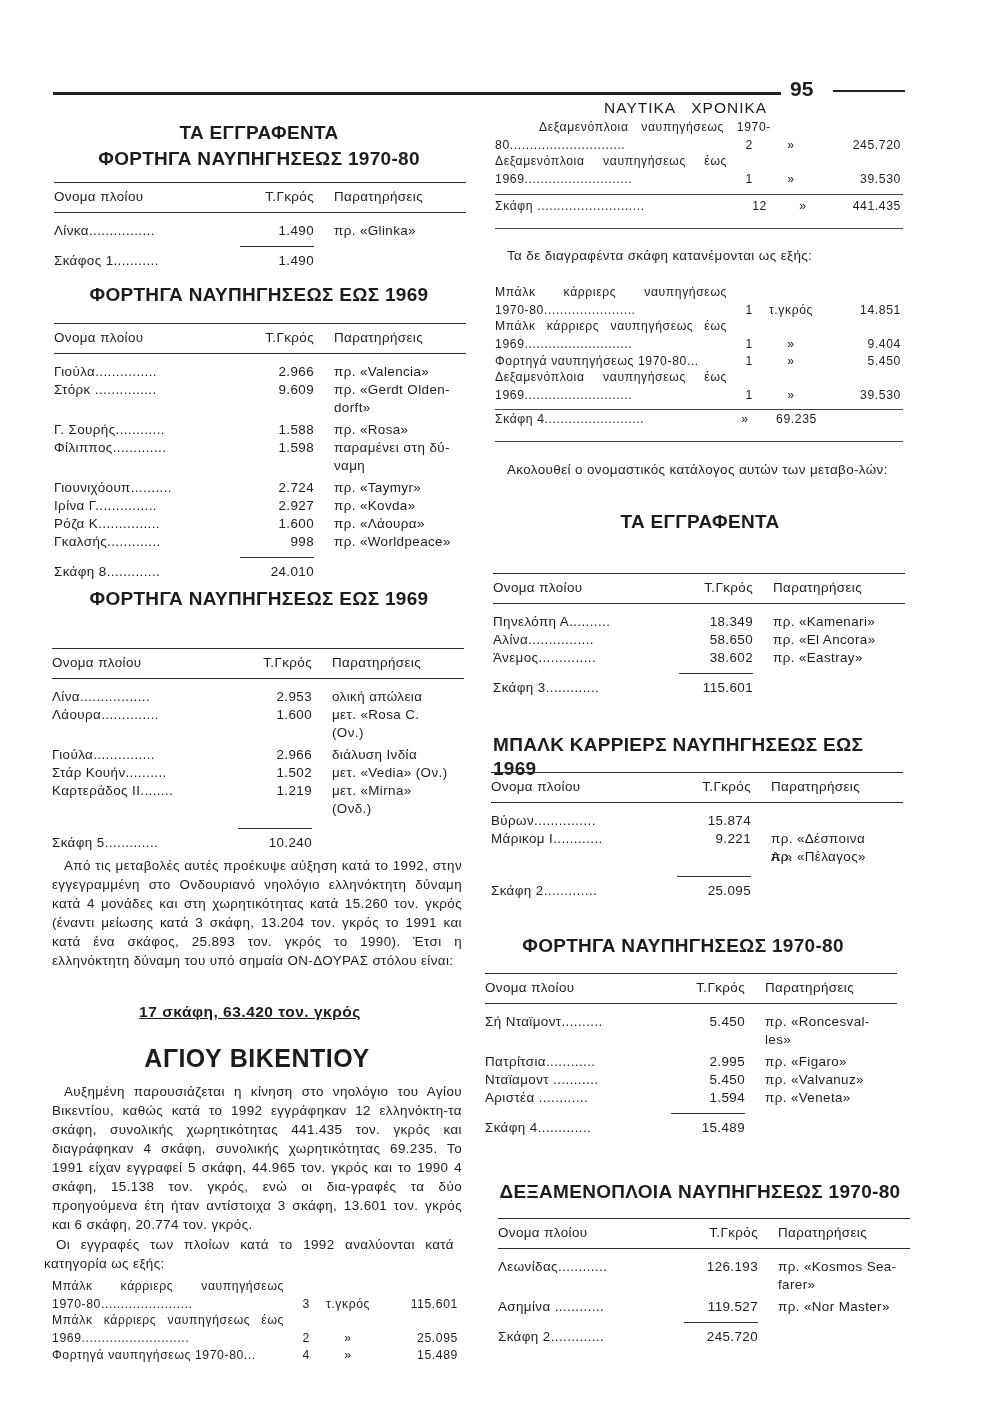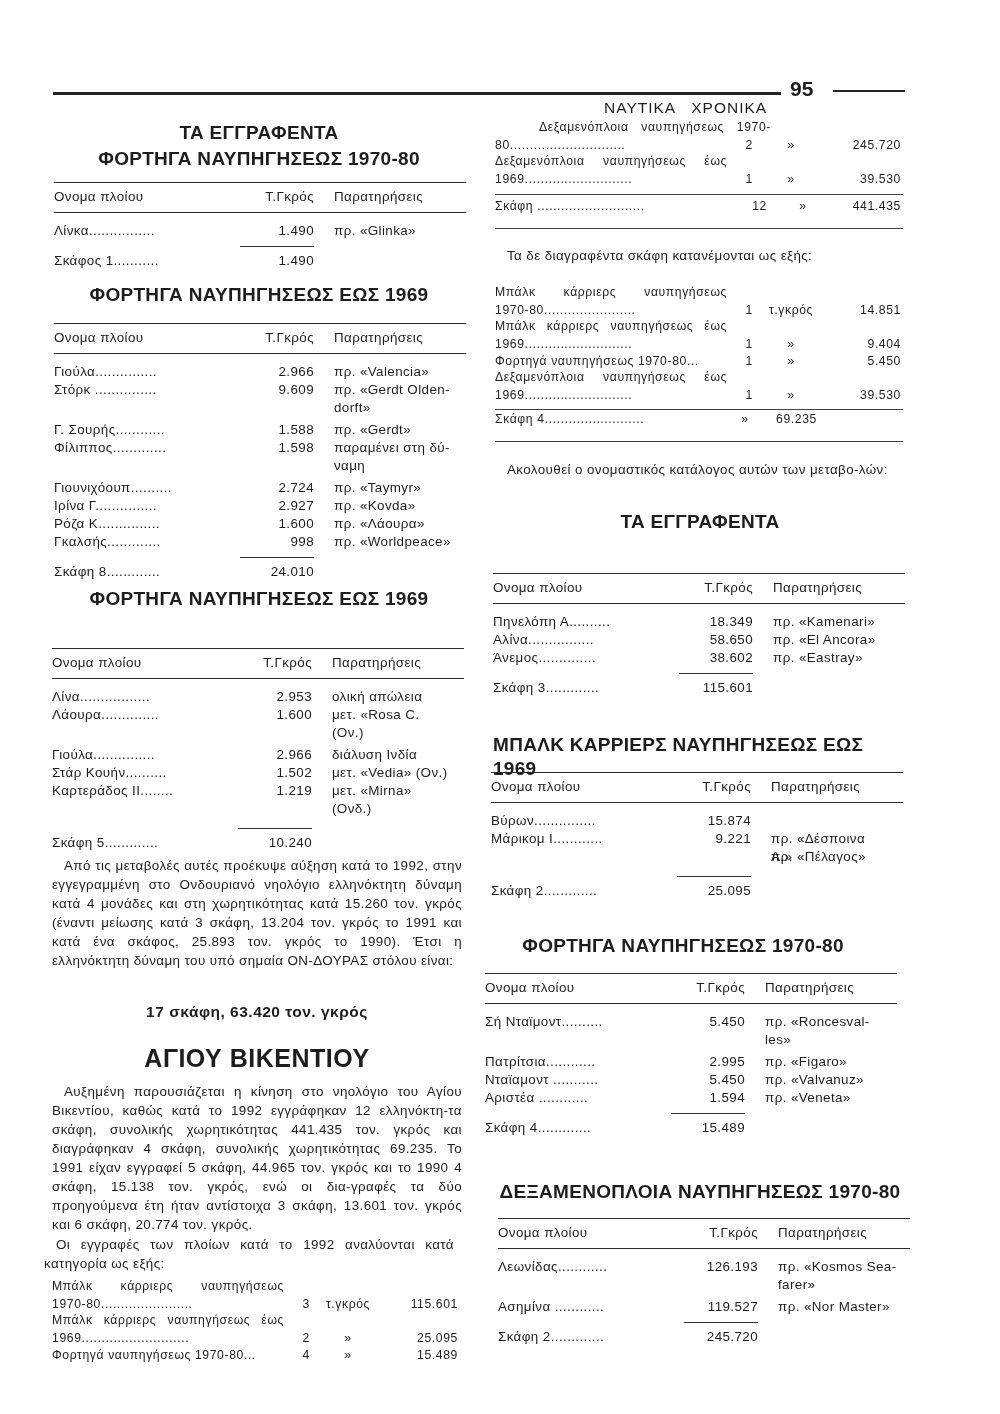--- a/index.html
+++ b/index.html
@@ -74,21 +74,21 @@
     </div>
     <div class="row" style="position:absolute;left:0;top:58px;width:412px;height:36px;">
       <span class="c-name">Στόρκ ...............</span>
       <span class="c-ton" style="left:170px;width:90px;">9.609</span>
       <span class="c-rem" style="left:280px;top:0px;">πρ. «Gerdt Olden-</span>
       <span class="c-rem" style="left:280px;top:18px;">dorft»</span>
     </div>
     <div class="row" style="position:absolute;left:0;top:98px;width:412px;height:18px;">
       <span class="c-name">Γ. Σουρής............</span>
       <span class="c-ton" style="left:170px;width:90px;">1.588</span>
-      <span class="c-rem" style="left:280px;top:0px;">πρ. «Gerdt»</span>
+      <span class="c-rem" style="left:280px;top:0px;">πρ. «Rosa»</span>
     </div>
     <div class="row" style="position:absolute;left:0;top:116px;width:412px;height:36px;">
       <span class="c-name">Φίλιππος.............</span>
       <span class="c-ton" style="left:170px;width:90px;">1.598</span>
       <span class="c-rem" style="left:280px;top:0px;">παραμένει στη δύ-</span>
       <span class="c-rem" style="left:280px;top:18px;">ναμη</span>
     </div>
     <div class="row" style="position:absolute;left:0;top:156px;width:412px;height:18px;">
       <span class="c-name">Γιουνιχόουπ..........</span>
       <span class="c-ton" style="left:170px;width:90px;">2.724</span>
@@ -157,21 +157,21 @@
     <div class="sumline" style="left:186px;top:180px;width:74px;"></div>
     <div class="row" style="position:absolute;left:0;top:186px;width:412px;">
       <span class="c-name">Σκάφη 5.............</span>
       <span class="c-ton" style="left:170px;width:90px;">10.240</span>
     </div>
   </div>
 
 <div class="abs para" style="left:52px; top:856px; width:410px;">
   <span class="ind"></span><span>Από τις μεταβολές αυτές προέκυψε αύξηση κατά το 1992, στην εγγεγραμμένη στο Ονδουριανό νηολόγιο ελληνόκτητη δύναμη κατά 4 μονάδες και στη χωρητικότητας κατά 15.260 τον. γκρός (έναντι μείωσης κατά 3 σκάφη, 13.204 τον. γκρός το 1991 και κατά ένα σκάφος, 25.893 τον. γκρός το 1990). Έτσι η ελληνόκτητη δύναμη του υπό σημαία ΟΝ-ΔΟΥΡΑΣ στόλου είναι:</span>
 </div>
-<div class="abs center-bold" style="left:52px; top:1003px; width:410px;">17 σκάφη, 63.420 τον. γκρός</div>
+<div class="abs center-bold" style="left:45px; top:1003px; width:410px;text-decoration:underline;">17 σκάφη, 63.420 τον. γκρός</div>
 
 <div class="abs h-big" style="left:52px; top:1044px; width:410px;">ΑΓΙΟΥ ΒΙΚΕΝΤΙΟΥ</div>
 
 <div class="abs para" style="left:52px; top:1082px; width:410px;">
   <span class="ind"></span><span>Αυξημένη παρουσιάζεται η κίνηση στο νηολόγιο του Αγίου Βικεντίου, καθώς κατά το 1992 εγγράφηκαν 12 ελληνόκτη-τα σκάφη, συνολικής χωρητικότητας 441.435 τον. γκρός και διαγράφηκαν 4 σκάφη, συνολικής χωρητικότητας 69.235. Το 1991 είχαν εγγραφεί 5 σκάφη, 44.965 τον. γκρός και το 1990 4 σκάφη, 15.138 τον. γκρός, ενώ οι δια-γραφές τα δύο προηγούμενα έτη ήταν αντίστοιχα 3 σκάφη, 13.601 τον. γκρός και 6 σκάφη, 20.774 τον. γκρός.</span>
 </div>
 <div class="abs para" style="left:44px; top:1235px; width:410px;">
   <span class="ind"></span><span>Οι εγγραφές των πλοίων κατά το 1992 αναλύονται κατά κατηγορία ως εξής:</span>
 </div>
 

